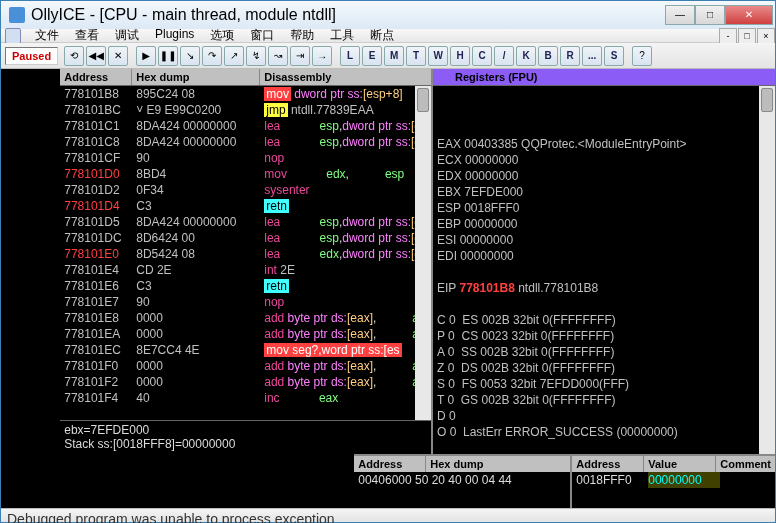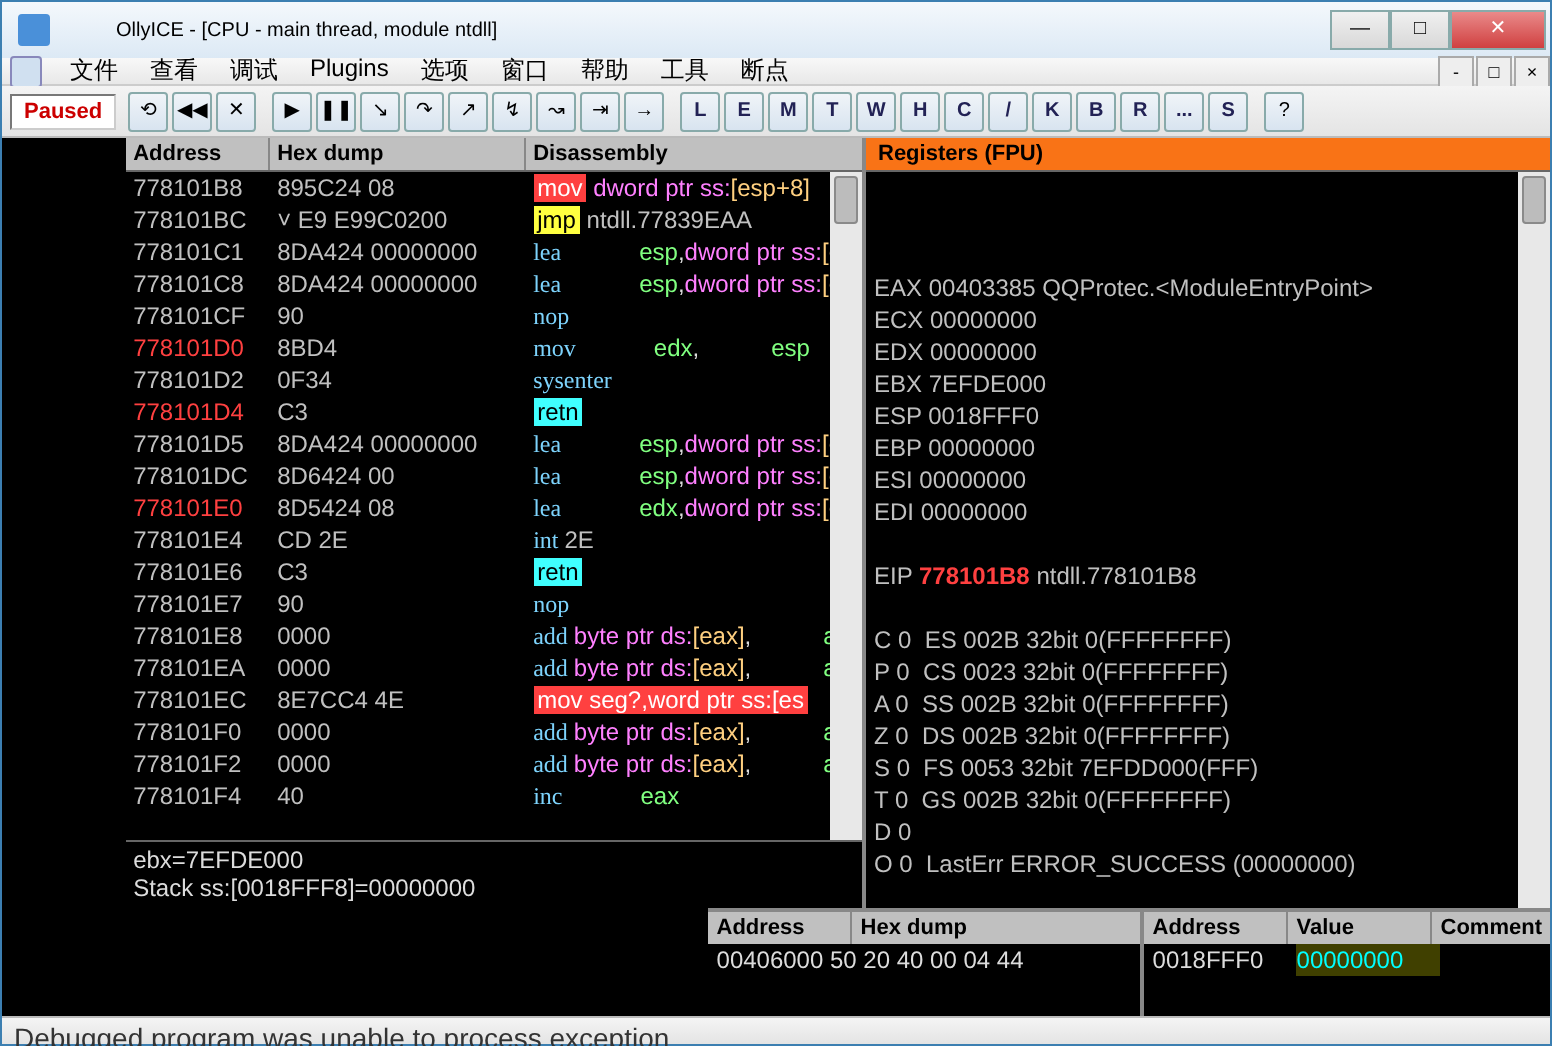--- a/index.html
+++ b/index.html
@@ -1,20 +1,20 @@
 <!DOCTYPE html>
 <html><head>
 <meta charset="utf-8">
 <style>
 * { margin: 0; padding: 0; box-sizing: border-box; font-family: "Microsoft YaHei", Arial, sans-serif; }
 body { background: #fff; font-size: 11px; overflow: hidden; }
 .window { width: 776px; height: 523px; border: 1px solid #3c7fb1; display: flex; flex-direction: column; }
 .titlebar { height: 28px; background: linear-gradient(#f4f8fc, #dce9f5); display: flex; align-items: center; padding: 0 2px; }
 .titlebar-icon { width: 16px; height: 16px; margin: 0 6px; background: #4a90d9; border-radius: 2px; }
-.titlebar-text { flex: 1; font-size: 10px; color: #000; margin-left: 27px; }
+.titlebar-text { flex: 1; font-size: 16px; color: #000; }
 .window-controls { display: flex; gap: 0; }
 .wc-btn { width: 30px; height: 20px; border: 1px solid #8aa; background: linear-gradient(#f0f0f0,#d8d8d8); font-size: 10px; text-align: center; line-height: 18px; cursor: pointer; }
 .wc-close { width: 48px; background: linear-gradient(#e98a8a,#d04040); color: #fff; }
 .menubar { height: 14px; background: linear-gradient(#f8f8f8,#e8e8e8); border-bottom: 1px solid #ccc; display: flex; align-items: center; padding-left: 4px; gap: 2px; }
 .menu-cicon { width: 16px; height: 16px; border: 1px solid #88b; background: #d0e0f0; border-radius: 2px; margin-right: 4px; }
 .menu-item { padding: 2px 8px; font-size: 12px; cursor: pointer; }
 .mdi-controls { margin-left: auto; display: flex; }
 .mdi-btn { width: 18px; height: 16px; border: 1px solid #aaa; background: #eee; font-size: 9px; text-align: center; line-height: 14px; cursor: pointer; margin-left: 1px; }
 .toolbar { height: 26px; background: linear-gradient(#f4f4f4,#e4e4e4); border-bottom: 1px solid #bbb; display: flex; align-items: center; padding: 0 4px; gap: 2px; }
 .paused { color: #c00; font-weight: bold; font-size: 11px; border: 1px inset #ccc; padding: 2px 6px; background: #fff; margin-right: 4px; }
@@ -27,31 +27,31 @@
 .disasm-header { display: flex; background: #c0c0c0; color: #000; font-family: Arial; font-size: 11px; font-weight: bold; border-bottom: 1px solid #666; }
 .dh-addr { width: 72px; padding: 2px 4px; border-right: 1px solid #888; }
 .dh-hex { width: 128px; padding: 2px 4px; border-right: 1px solid #888; }
 .dh-dis { flex: 1; padding: 2px 4px; }
 .disasm-body { flex: 1; overflow: hidden; position: relative; }
 .disasm-row { display: flex; height: 16px; line-height: 16px; }
 .da-addr { width: 72px; padding: 0 4px; color: #c0c0c0; }
 .da-addr.hl { color: #ff4040; font-weight: normal; }
 .da-hex { width: 128px; padding: 0 4px; color: #c0c0c0; }
 .da-dis { flex: 1; padding: 0 4px; white-space: nowrap; overflow: hidden; }
-.mnem { color: #7dd3fc; font-family: Liberation Serif, serif; }
+.mnem { color: #ec4899; }
 .op-reg { color: #80ff80; margin-left: 36px; }
 .op-mem { color: #ffd080; }
 .op-num { color: #c0c0c0; }
 .op-ptr { color: #ff80ff; }
 .hl-mov { background: #ff4040; color: #fff; padding: 0 2px; }
 .hl-jmp { background: #ffff40; color: #000; padding: 0 2px; }
 .hl-retn { background: #40ffff; color: #000; padding: 0 2px; }
 .info-pane { border-top: 1px solid #666; padding: 2px 4px; min-height: 34px; }
 .right-pane { width: 342px; display: flex; flex-direction: column; overflow: hidden; }
-.reg-header { background: #f97316; color: #000; font-family: Arial; font-size: 11px; font-weight: bold; padding: 2px 6px; border-bottom: 1px solid #666; }
+.reg-header { background: #8b5cf6; color: #000; font-family: Arial; font-size: 11px; font-weight: bold; padding: 2px 22px; border-bottom: 1px solid #666; }
 .reg-body { flex: 1; padding: 2px 4px; overflow: hidden; line-height: 16px; white-space: pre; color: #c0c0c0; position: relative; }
 .reg-hl { color: #ff4040; font-weight: bold; }
 .scroll-v { position: absolute; right: 0; top: 0; bottom: 0; width: 16px; background: #e8e8e8; }
 .scroll-thumb-v { position: absolute; left: 2px; right: 2px; top: 2px; height: 24px; background: #bcbcbc; border: 1px solid #8a8a8a; border-radius: 2px; }
 .bottom-row { height: 54px; display: flex; border-top: 2px solid #888; }
 .dump-pane { width: 218px; border-right: 2px solid #888; display: flex; flex-direction: column; }
 .dump-header { display: flex; background: #c0c0c0; color: #000; font-family: Arial; font-size: 11px; font-weight: bold; }
 .dump-h1 { width: 72px; padding: 2px 4px; border-right: 1px solid #888; }
 .dump-h2 { flex: 1; padding: 2px 4px; }
 .dump-body { flex: 1; padding: 0 4px; line-height: 16px; white-space: pre; }

